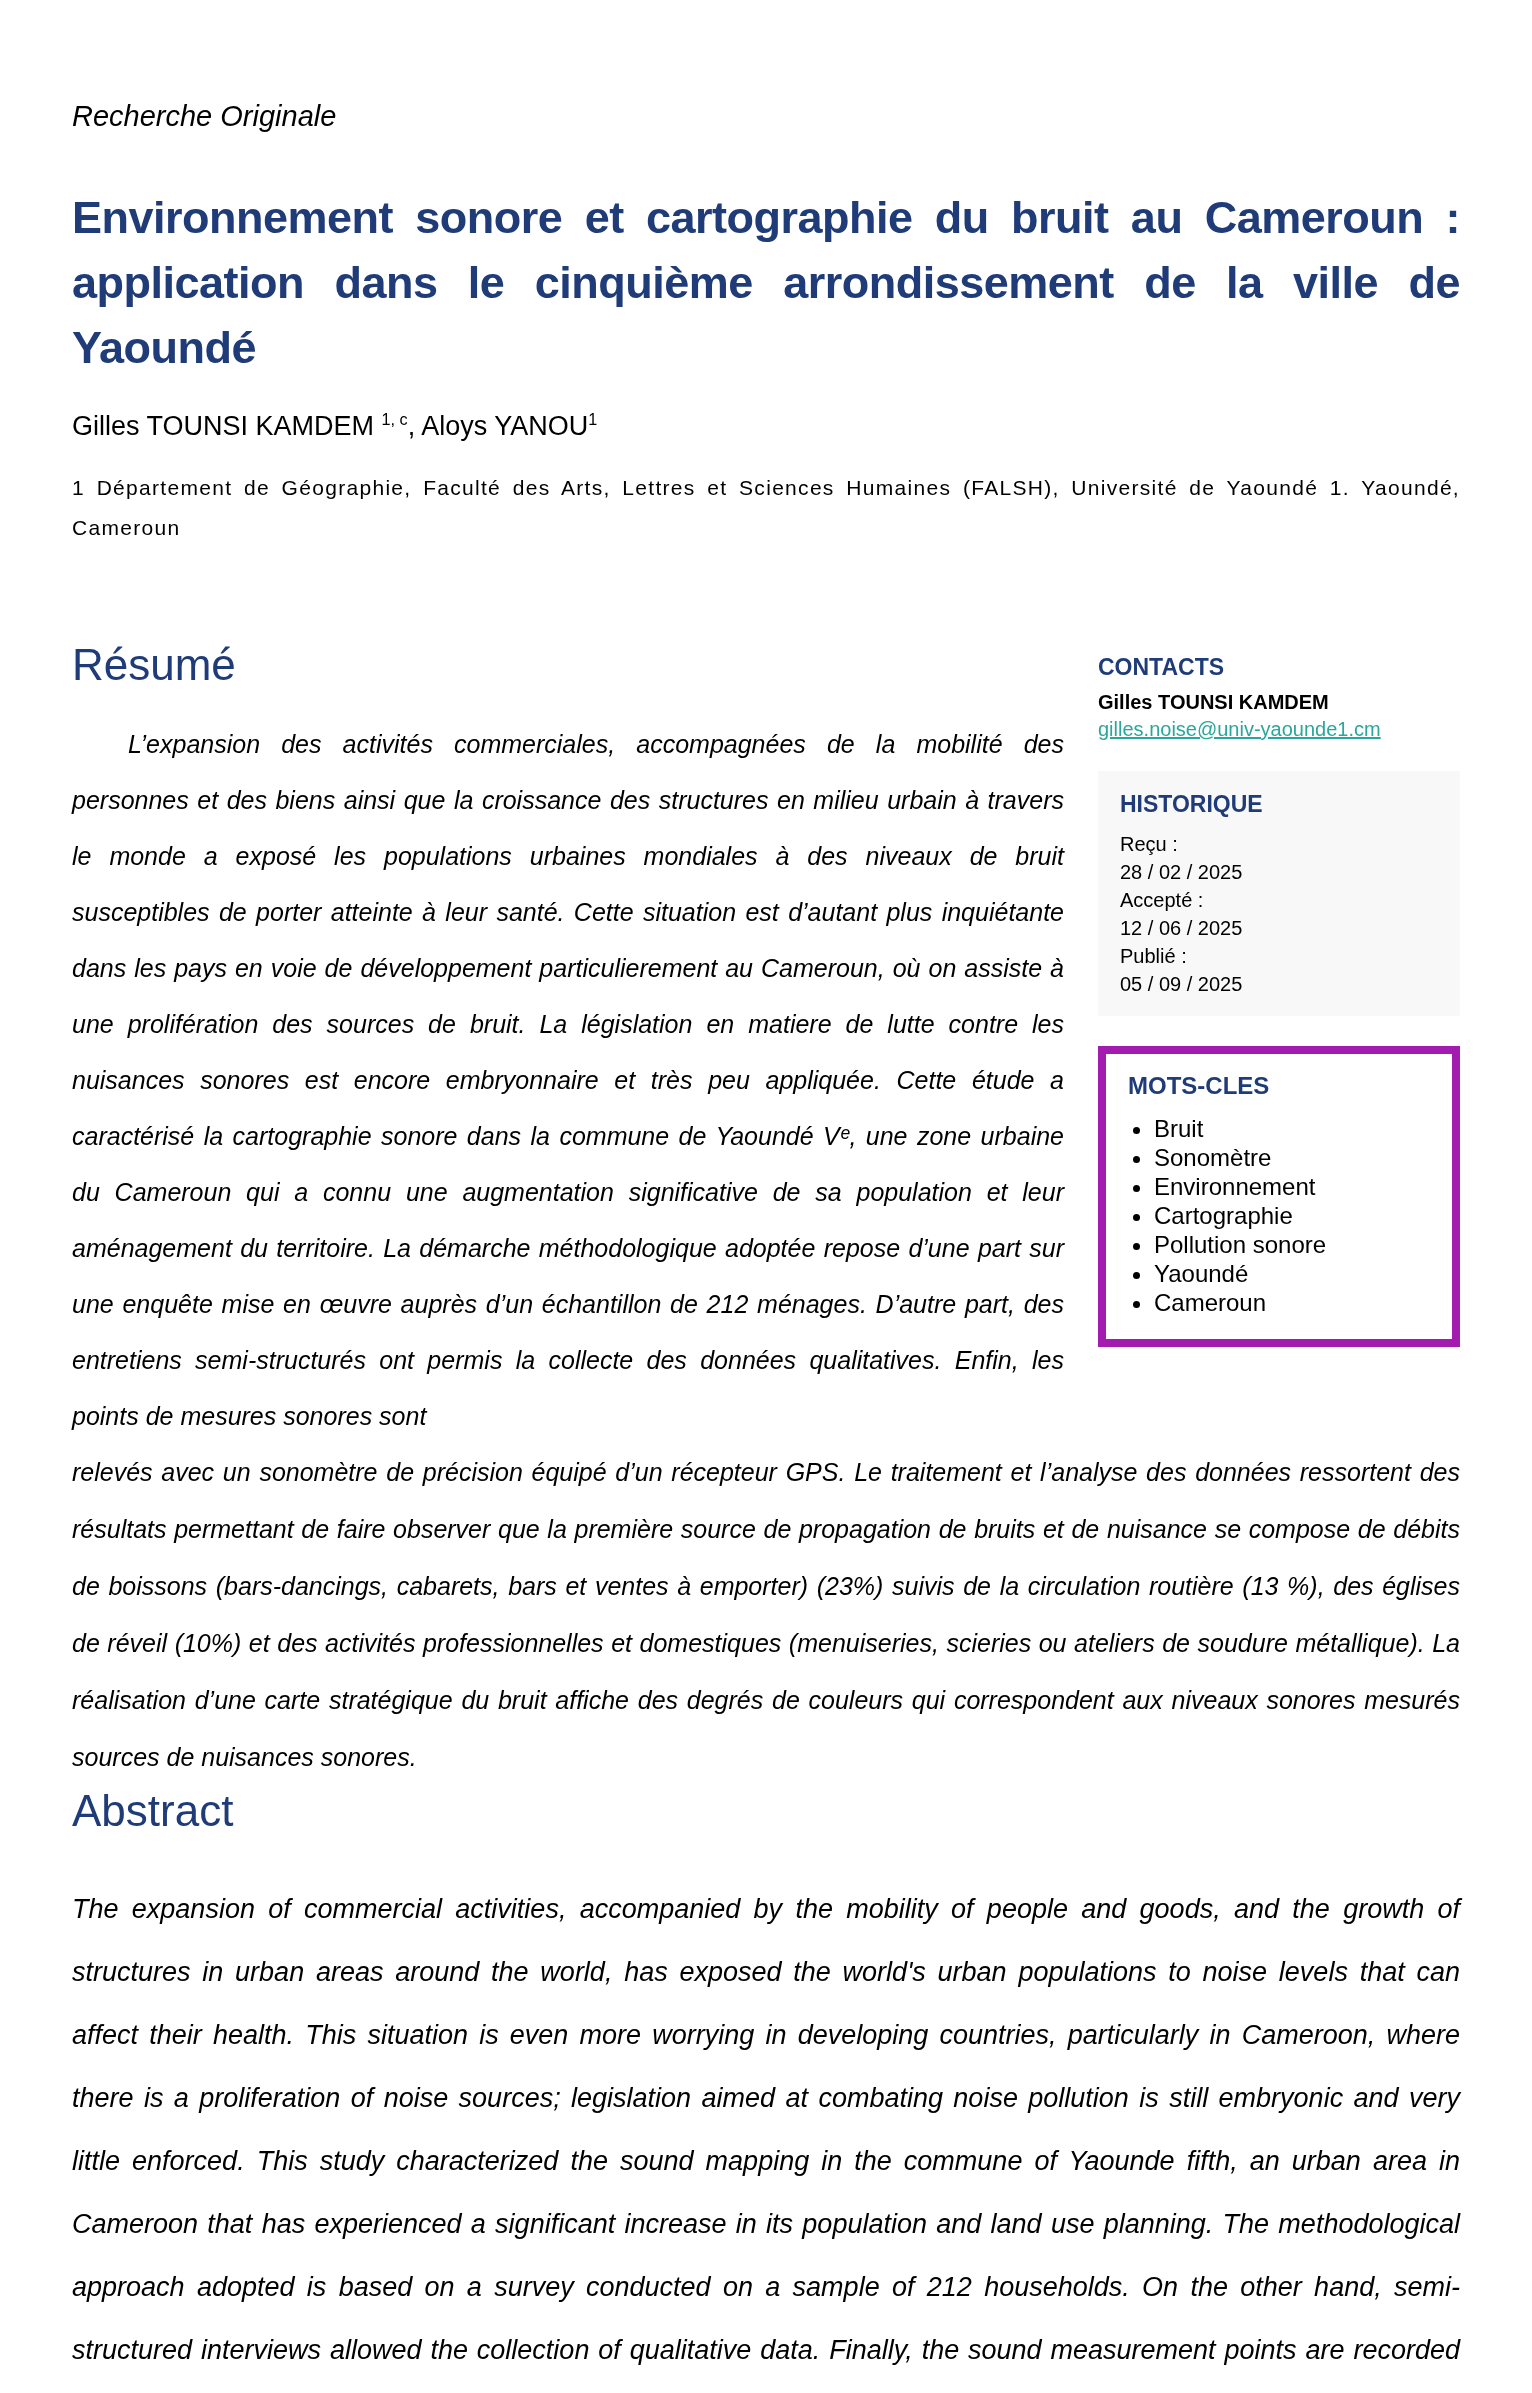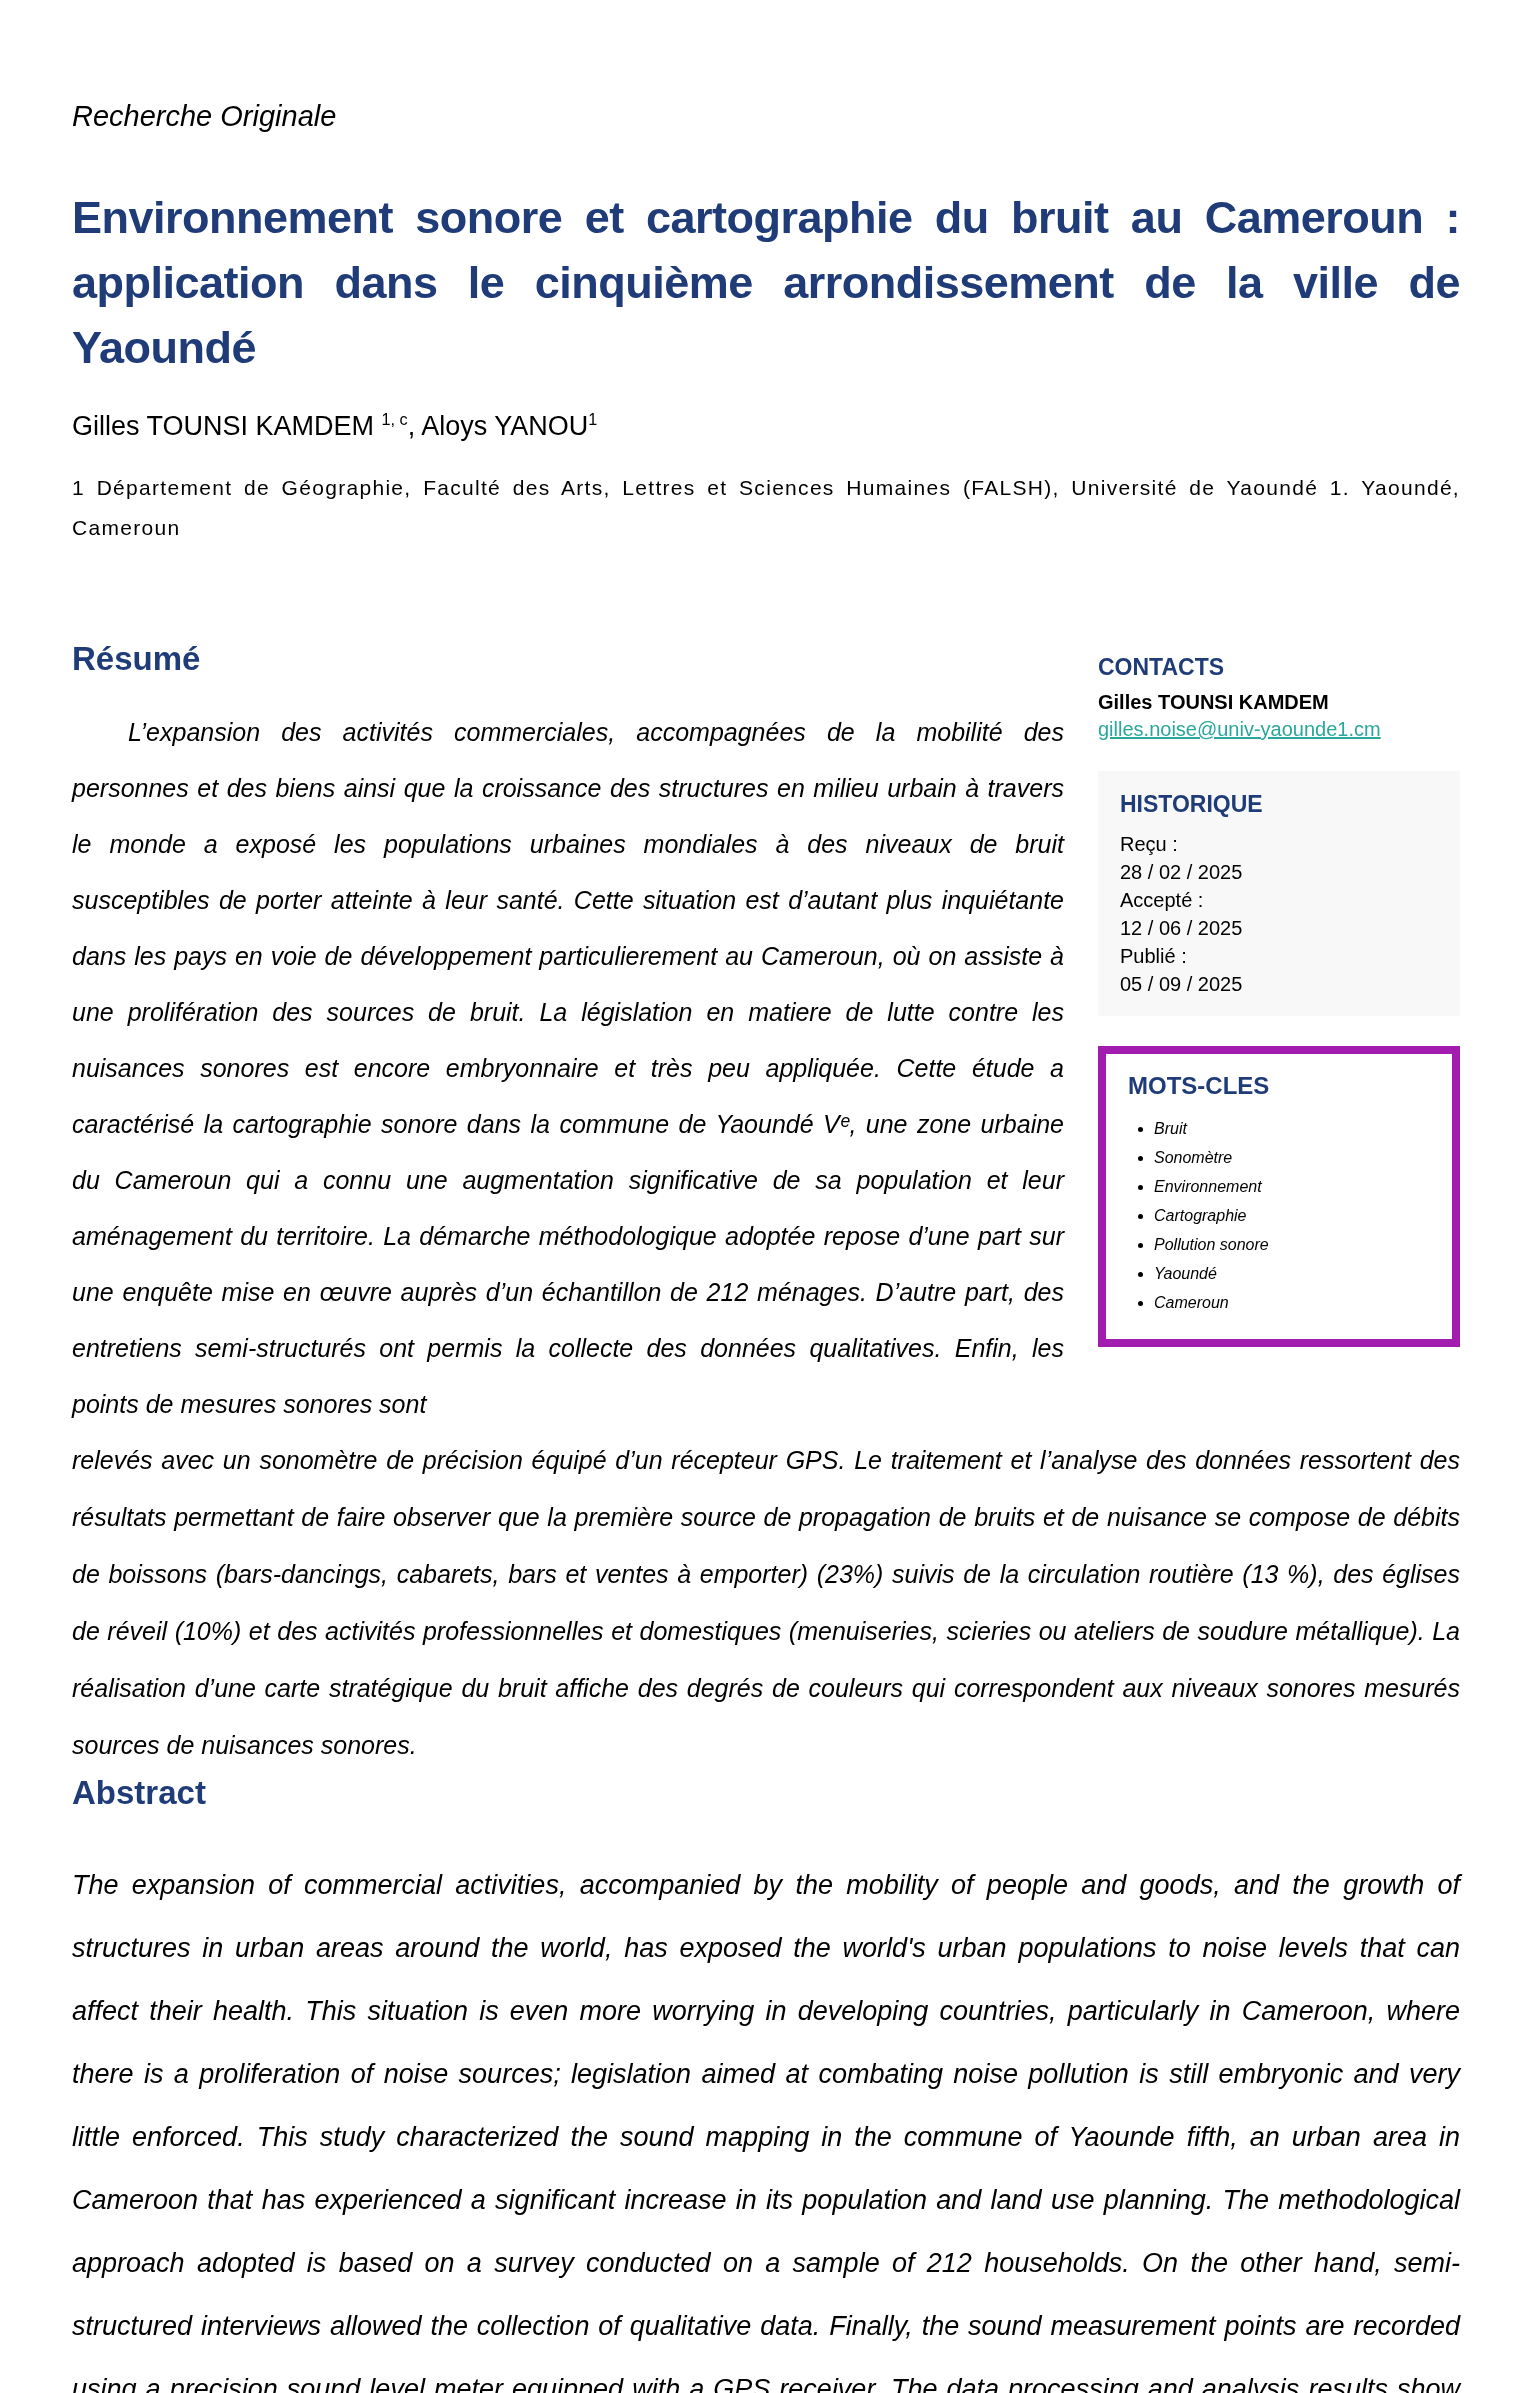--- a/index.html
+++ b/index.html
@@ -25,21 +25,21 @@
     text-align:justify;margin-top:52px;letter-spacing:-0.5px;
   }
   .authors{font-size:27px;margin-top:30px;}
   .authors sup{font-size:60%;}
   .affiliation{font-size:21px;line-height:40px;letter-spacing:1.3px;margin-top:26px;text-align:justify;}
 
   
   .resume-row{display:flex;margin-top:92px;}
   .main-col{width:992px;}
   .side-col{width:362px;margin-left:34px;}
-  h2.sect{color:#1f3c78;font-weight:700;font-size:33px;margin:0;}
+  h2.sect{color:#1f3c78;font-weight:400;font-size:44px;margin:0;}
   .fr-abstract{
     font-style:italic;font-size:25px;line-height:56px;text-align:justify;
     margin-top:26px;
   }
   .fr-abstract.indent{text-indent:56px;}
   .fr-abstract-wide{
     font-style:italic;font-size:25px;line-height:57px;text-align:justify;margin-top:0;
   }
 
   
@@ -47,21 +47,21 @@
   .contacts .hd{color:#1f3c78;font-weight:800;font-size:23px;}
   .contact-name{font-weight:700;font-size:20px;margin-top:10px;}
   .contact-email{color:#2aa79b;text-decoration:underline;font-size:20px;margin-top:4px;display:inline-block;cursor:pointer;}
   .historique{background:#f8f8f8;padding:20px 22px 18px 22px;margin-top:30px;}
   .historique .hd{color:#1f3c78;font-weight:800;font-size:23px;margin-bottom:12px;}
   .hist-row{display:flex;font-size:20px;line-height:28px;flex-direction:column;}
   .hist-label{width:118px;}
   .keywords{border:8px solid #a21caf;padding:18px 22px 22px 22px;margin-top:30px;}
   .keywords .hd{color:#1f3c78;font-weight:800;font-size:24px;}
   .keywords ul{margin:14px 0 0 0;padding-left:26px;}
-  .keywords li{font-size:16px;line-height:29px;font-style:italic;}
+  .keywords li{font-size:24px;line-height:29px;}
 
   
   .abstract-hd{margin-top:96px;}
   .en-abstract{font-style:italic;font-size:27px;line-height:63px;text-align:justify;margin-top:42px;}
 </style>
 </head>
 <body>
 
 <div class="page">
 

